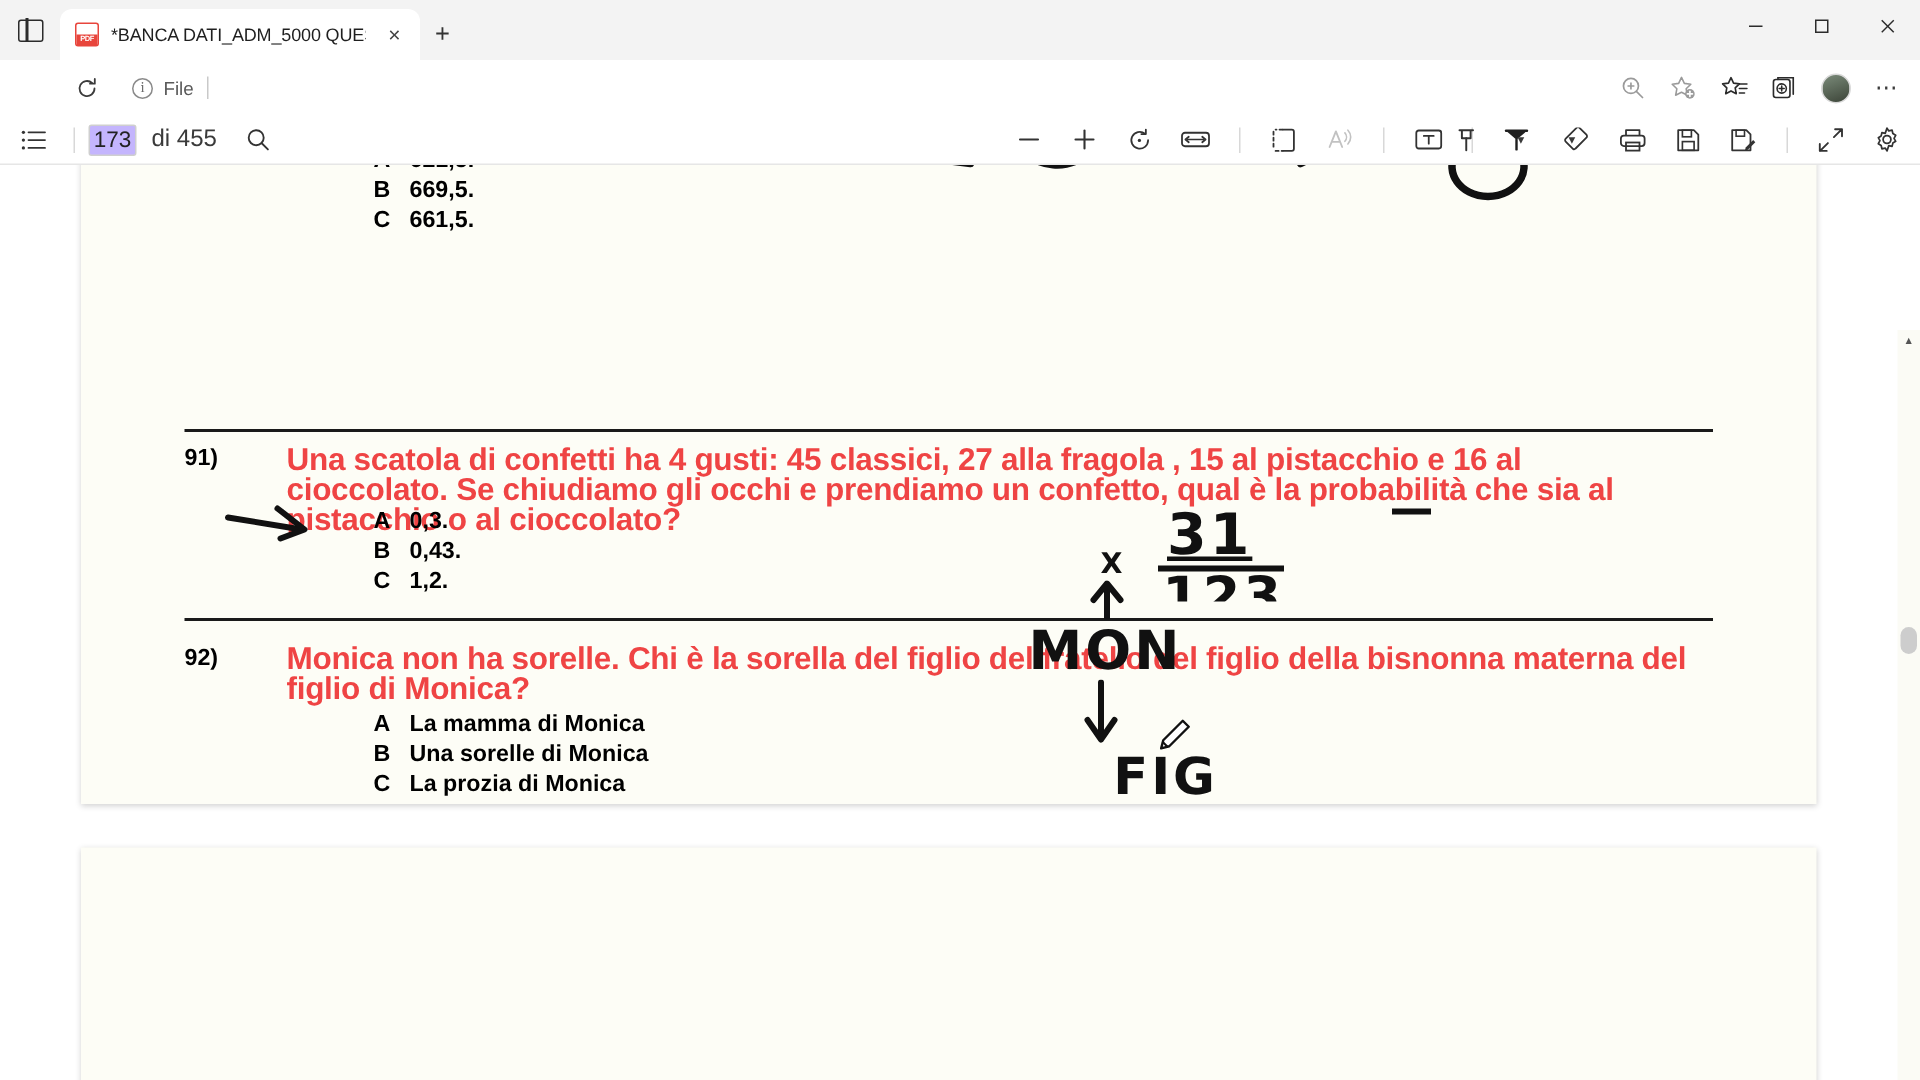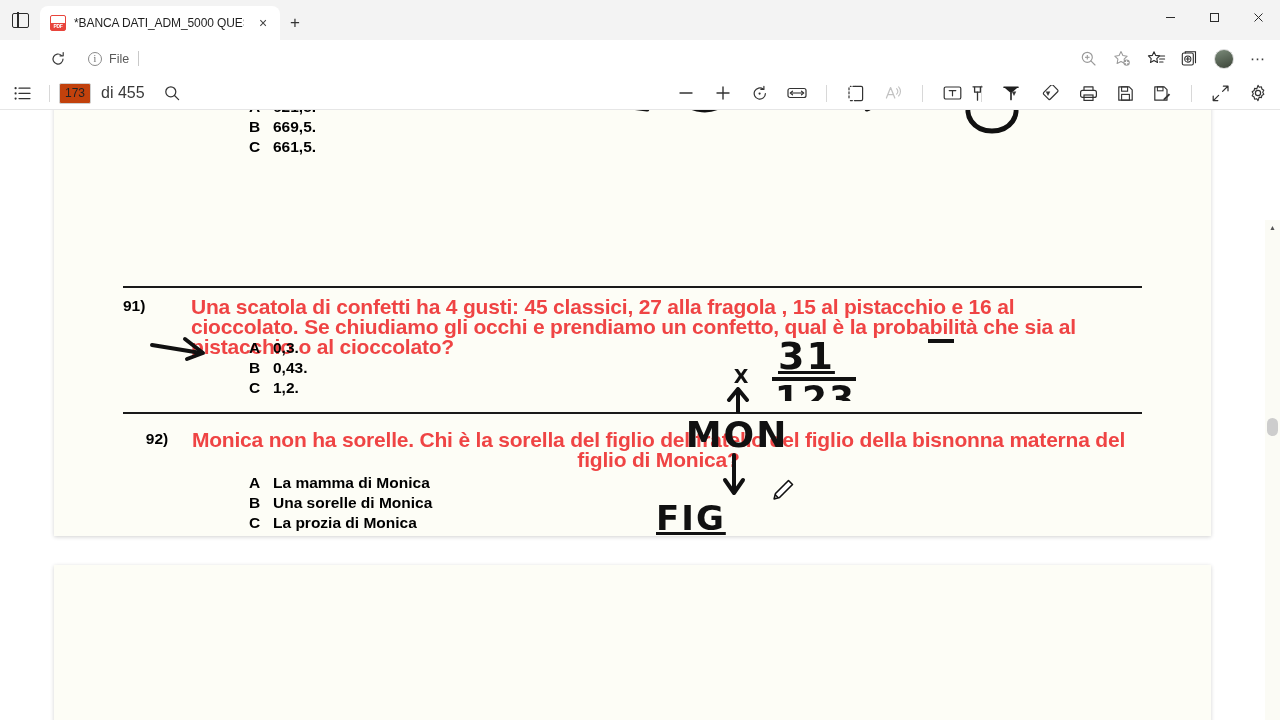--- a/index.html
+++ b/index.html
@@ -92,22 +92,22 @@
     background: #ffffff; border-bottom: 1px solid #e6e6e6;
     display: flex; align-items: center;
   }
   .pb-btn {
     height: 26px; min-width: 28px; display: flex; align-items: center; justify-content: center;
     color: #262626; position: relative;
   }
   .pb-sep { width: 1px; height: 17px; background: #d8d8d8; margin: 0 6px; }
   .pagenum {
     width: 32px; height: 21px; border: 1px solid #cfcfcf; border-radius: 2px;
-    font-size: 12px; color: #222; text-align: center; line-height: 19px;
-    background: #c2410c;
+    font-size: 15px; color: #222; text-align: center; line-height: 19px;
+    background: #c4b5fd;
   }
   .pagetotal { font-size: 16px; color: #3a3a3a; margin-left: 7px; }
   .pb-left { display: flex; align-items: center; padding-left: 8px; gap: 3px; }
   .pb-center { position: absolute; left: 672px; display: flex; align-items: center; gap: 9px; }
   .pb-right { position: absolute; right: 8px; display: flex; align-items: center; gap: 9px; }
   .pb-btn.disabled { color: #bdbdbd; }
   .pb-btn.active::after {
     content: ""; position: absolute; left: -3px; right: -3px; bottom: -6px; height: 2px;
     background: #1a73c8; border-radius: 1px;
   }
@@ -462,21 +462,21 @@
         <div class="ink" style="left:718px; top:232px;text-decoration:underline;">
           <div class="ink-txt" style="font-size:38px; line-height:38px; padding-left:6px;">31</div>
           <div style="width:84px;height:4px;background:#111;margin-top:2px;"></div>
           <div class="ink-txt" style="font-size:36px; line-height:36px; overflow:hidden; height:20px;text-align:right;">123</div>
         </div>
 
         <div class="ink" style="left:874px; top:234px; width:26px; height:4px; background:#111;"></div>
 
         <div class="hr" style="top:307px;"></div>
 
-        <div class="qrow" style="left:69px; top:325px;text-align:center;">
+        <div class="qrow" style="left:69px; top:325px;">
           <div class="qnum">92)</div>
           <div class="qtext">Monica non ha sorelle. Chi è la sorella del figlio del fratello del figlio della bisnonna materna del figlio di Monica?</div>
         </div>
         <div class="opts" style="left:195px; top:368px;">
           <div class="opt">
             <span class="ol">A</span>
             <span>La mamma di Monica</span>
           </div>
           <div class="opt">
             <span class="ol">B</span>
@@ -496,21 +496,21 @@
               <path d="M67 13 L76 2 L85 13"></path>
             </g>
           </svg>
           <div class="ink-txt" style="font-size:36px; line-height:36px; text-align:center;">MON</div>
           <svg width="150" height="44" viewBox="0 0 150 44">
             <g stroke="#111" stroke-width="4" fill="none" stroke-linecap="round" stroke-linejoin="round">
               <path d="M72 2 L72 38"></path>
               <path d="M63 27 L72 40 L81 27"></path>
             </g>
           </svg>
-          <div class="ink-txt" style="font-size:34px; line-height:34px; text-align:left; margin-left:-6px;text-decoration:underline;">FIG</div>
+          <div class="ink-txt" style="font-size:34px; line-height:34px; text-align:right; margin-left:-6px;">FIG</div>
         </div>
 
         <svg class="ink" style="left:714px; top:372px;" width="28" height="32" viewBox="0 0 28 32">
           <g fill="#fff" stroke="#111" stroke-width="1.6" stroke-linejoin="round">
             <path d="M20.5 3.5l4 4-13 13-5.4 1.4 1.4-5.4z"></path>
           </g>
           <path d="M7 17.5l3.5 3.5" stroke="#111" stroke-width="1.4"></path>
         </svg>
 
         <div class="footer-page" style="right:69px; top:483px;">Pagina 8 di 154</div>

